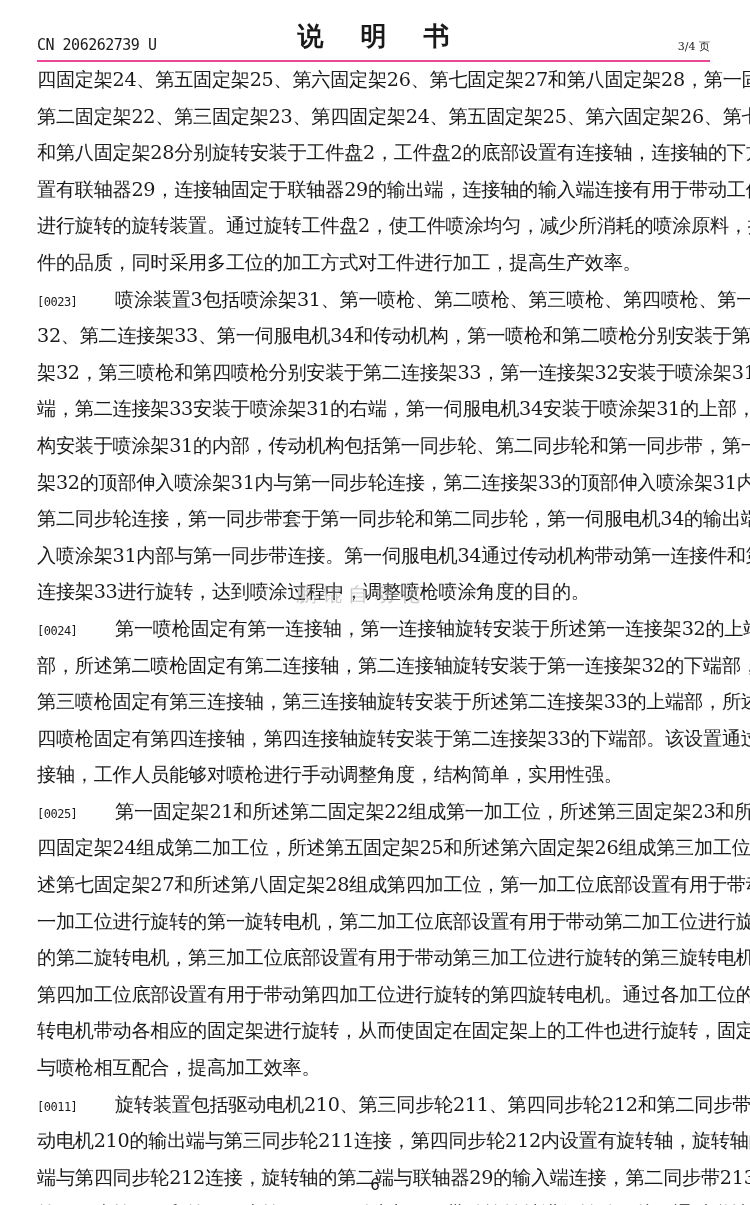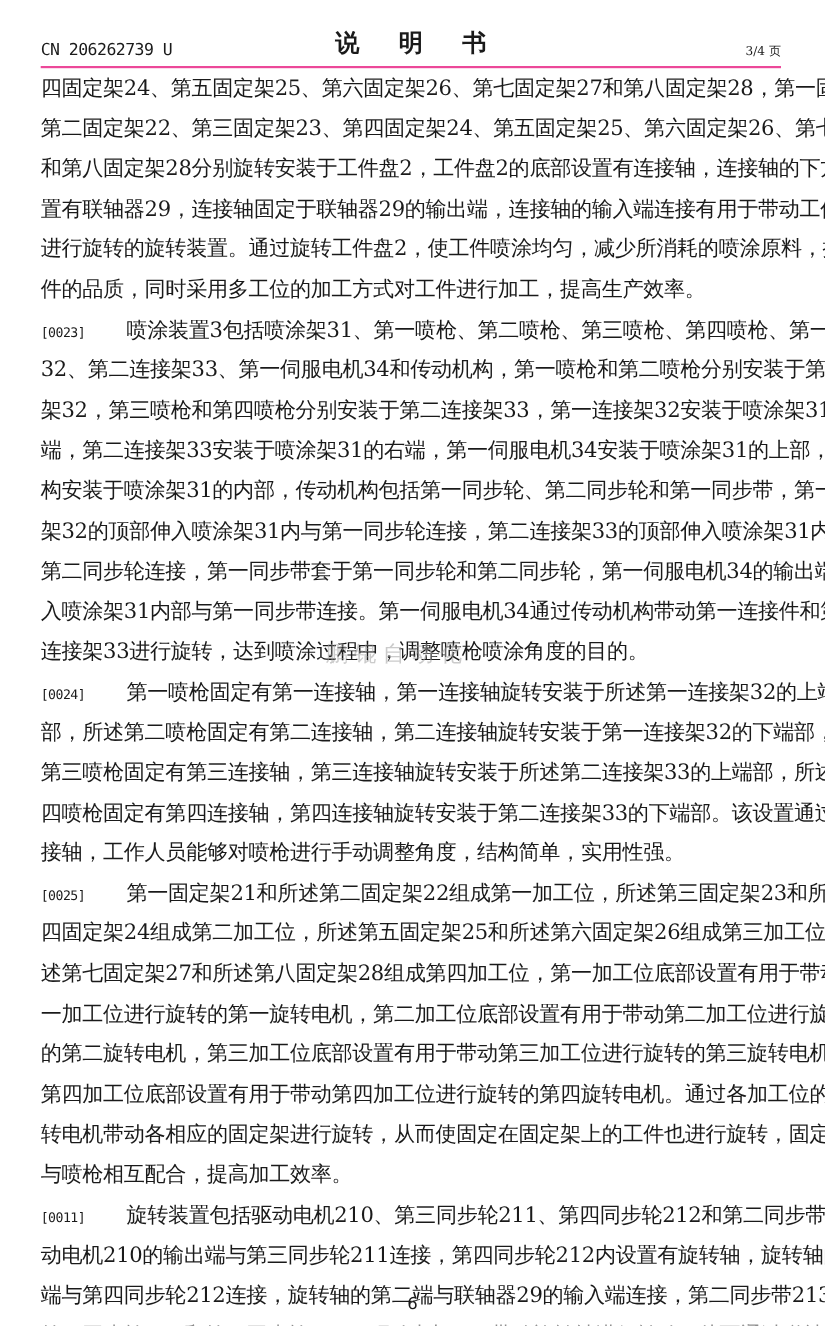--- a/index.html
+++ b/index.html
@@ -3,21 +3,21 @@
 <meta charset="utf-8">
 <style>
   html, body { margin: 0; padding: 0; background: #fff; }
   body { width: 750px; height: 1205px; position: relative; overflow: hidden;
          font-family: "DejaVu Serif", "Liberation Serif", serif; color: #1a1a1a; }
   .header { position: absolute; left: 37px; top: 22px; width: 673px; height: 38px;
             border-bottom: 2px solid #ec4899; }
   .hdr-left { position: absolute; left: 0; bottom: 6px; font-family: "DejaVu Sans Mono", "Liberation Mono", monospace;
               font-size: 15px; letter-spacing: -0.5px; }
   .hdr-center { position: absolute; left: 0; right: 0; bottom: 6px; text-align: center;
-                font-size: 22px; font-weight: bold; letter-spacing: 14px; padding-left: 14px; }
+                font-size: 26px; font-weight: bold; letter-spacing: 14px; padding-left: 14px; }
   .hdr-right { position: absolute; right: 0; bottom: 6px; font-size: 11px; }
   .body { position: absolute; left: 37px; top: 62px; width: 676px; }
   .line { height: 36.6px; line-height: 36.6px; font-size: 19.2px; white-space: nowrap;
           letter-spacing: -0.3px; overflow: visible; }
   .pnum { display: inline-block; width: 78px; font-family: "DejaVu Sans Mono", "Liberation Mono", monospace;
           font-size: 12px; letter-spacing: -0.5px; }
   .watermark { position: absolute; left: 296px; top: 581px; font-size: 20px; color: rgba(160,160,160,0.55);
                letter-spacing: 6px; font-family: "DejaVu Sans", sans-serif; }
   .footer { position: absolute; left: 0; right: 0; top: 1176px; text-align: center; font-size: 15px;
             font-family: "DejaVu Sans", sans-serif; }

